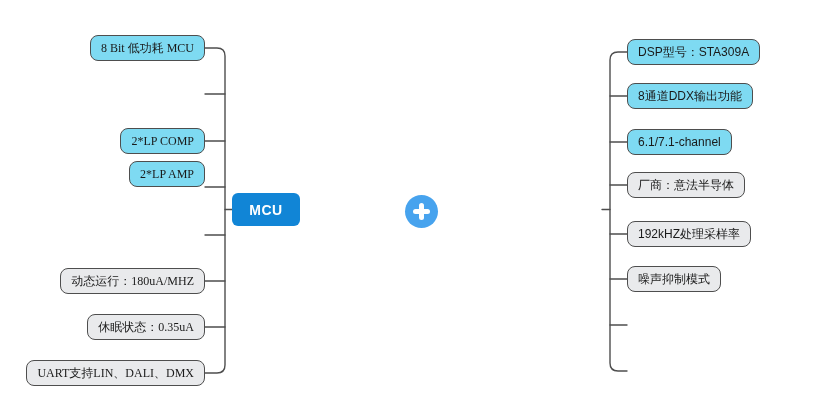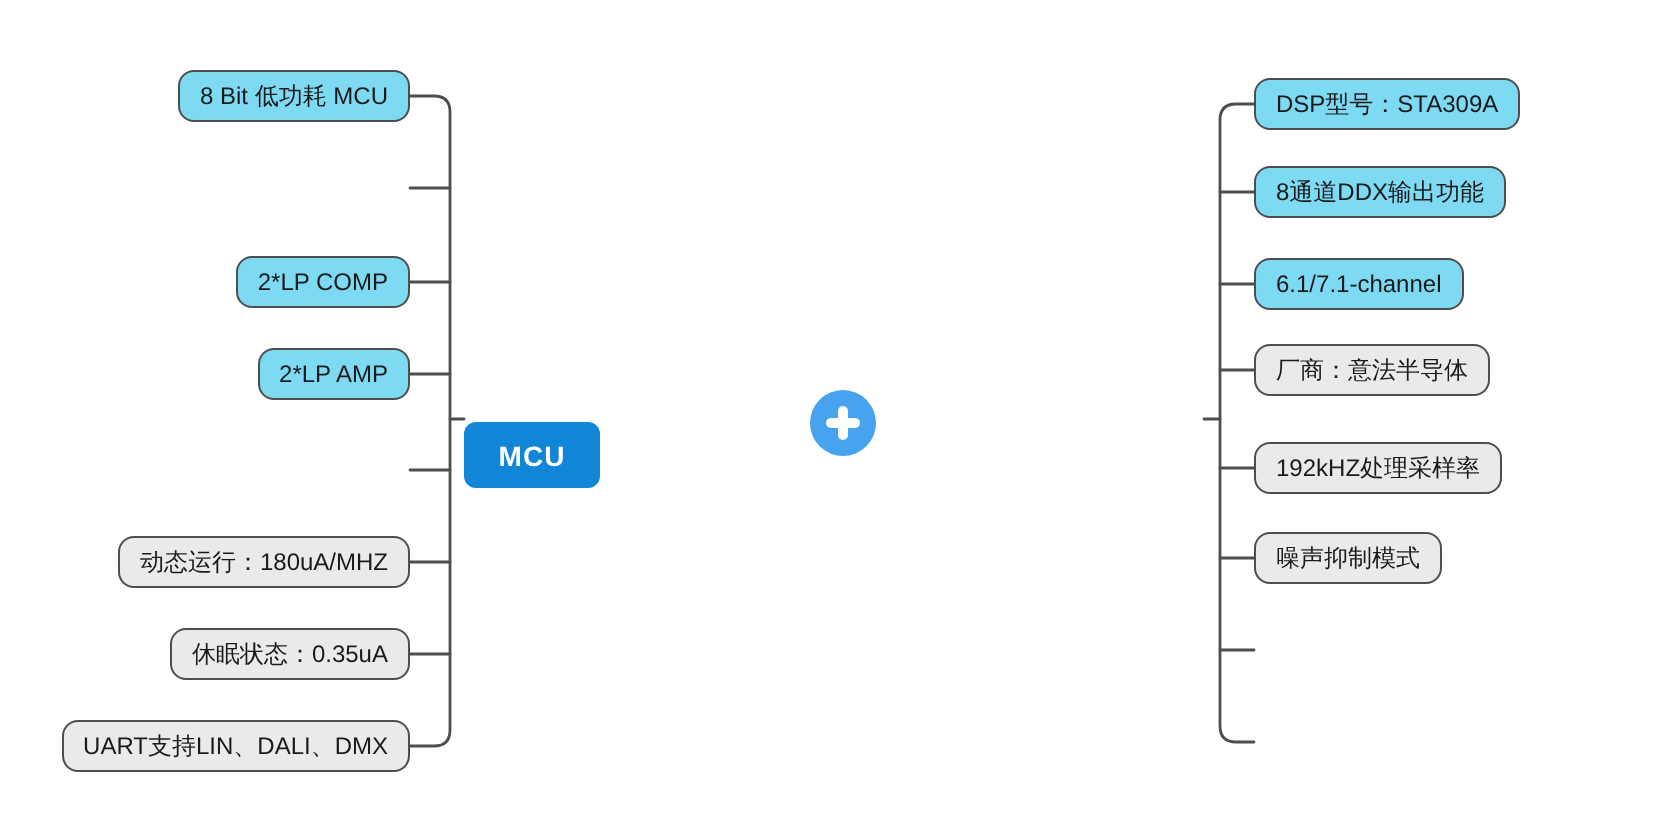--- a/index.html
+++ b/index.html
@@ -33,36 +33,35 @@
     align-items: center;
     white-space: nowrap;
     border: 1.5px solid var(--topic-border, #4e4e4e);
     border-radius: 8px;
     padding: 0 10px;
     font-size: 12px;
     color: var(--topic-text, #1a1a1a);
   }
   .topic.blue { background: var(--topic-blue-fill, #7edaf2); }
   .topic.gray { background: var(--topic-gray-fill, #e9eaec); }
-  .topic.left-col { right: 622px; }
+  .topic.left-col { right: 622px; font-family: Liberation Serif, serif; }
   .topic.right-col { left: 627px; text-align: center; }
   .node {
     position: absolute;
     box-sizing: border-box;
     height: 33px;
     display: flex;
     align-items: center;
     justify-content: center;
     background: var(--node-fill, #1185d6);
     color: var(--node-text, #fff);
     font-size: 14px;
     font-weight: bold;
     letter-spacing: 0.5px;
     border-radius: 6px;
-    margin-top: 18px;
   }
   .node-mcu { left: 232px; top: 193px; width: 68px; }
   .node-dsp { left: 541px; top: 193px; width: 61px; }
   .add-btn {
     position: absolute;
     left: 405px;
     top: 195px;
     width: 33px;
     height: 33px;
     border-radius: 50%;
@@ -108,21 +107,21 @@
     <path d="M 610 142 H 627"></path>
     <path d="M 610 185 H 627"></path>
     <path d="M 610 234 H 627"></path>
     <path d="M 610 279 H 627"></path>
     <path d="M 610 325 H 627"></path>
     <path d="M 602 209.5 H 610"></path>
   </svg>
 
   <div class="topic blue left-col" style="top:35px">8 Bit 低功耗 MCU</div>
   <div class="topic blue left-col" style="top:128px">2*LP COMP</div>
-  <div class="topic blue left-col" style="top:174px">2*LP AMP</div>
+  <div class="topic blue left-col" style="top:161px">2*LP AMP</div>
   <div class="topic gray left-col" style="top:268px">动态运行：180uA/MHZ</div>
   <div class="topic gray left-col" style="top:314px">休眠状态：0.35uA</div>
   <div class="topic gray left-col" style="top:360px">UART支持LIN、DALI、DMX</div>
 
   <div class="node node-mcu">MCU</div>
 
   <div class="add-btn">
     <span class="plus-glyph"></span>
   </div>
 

